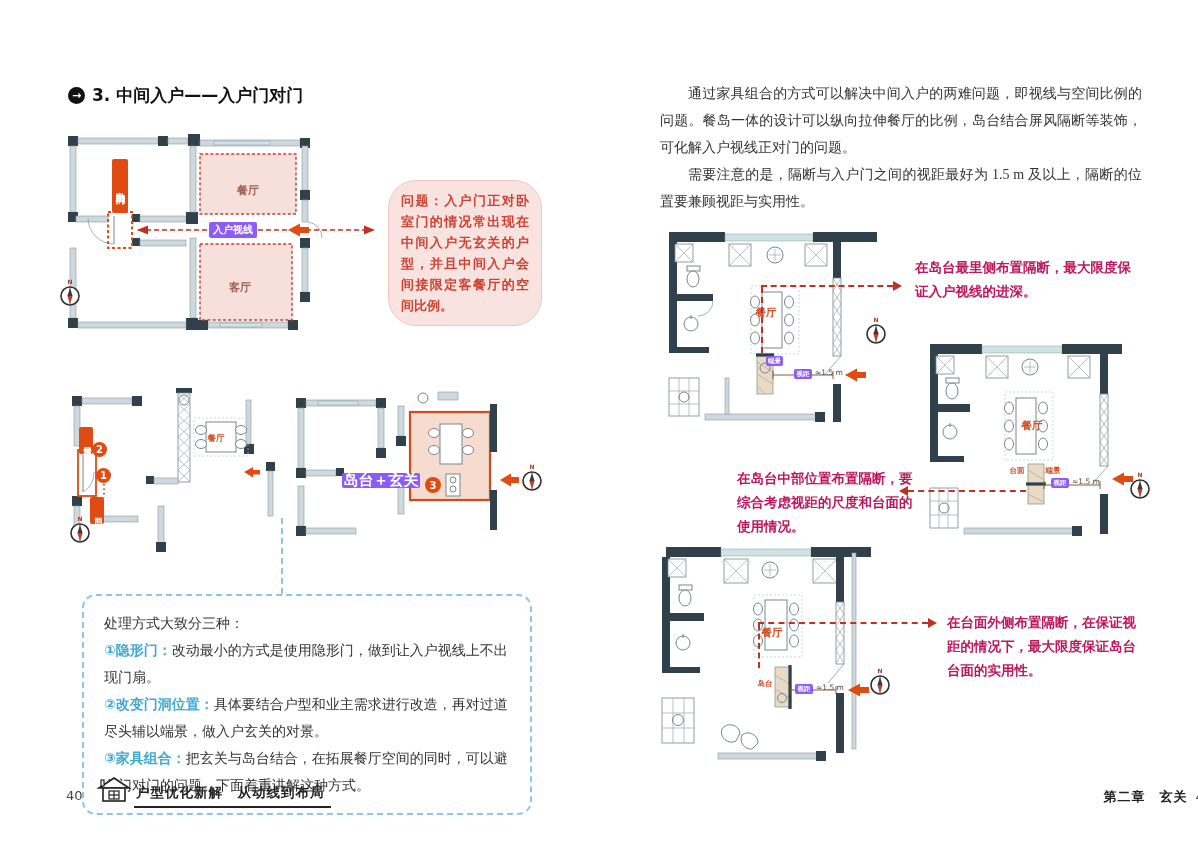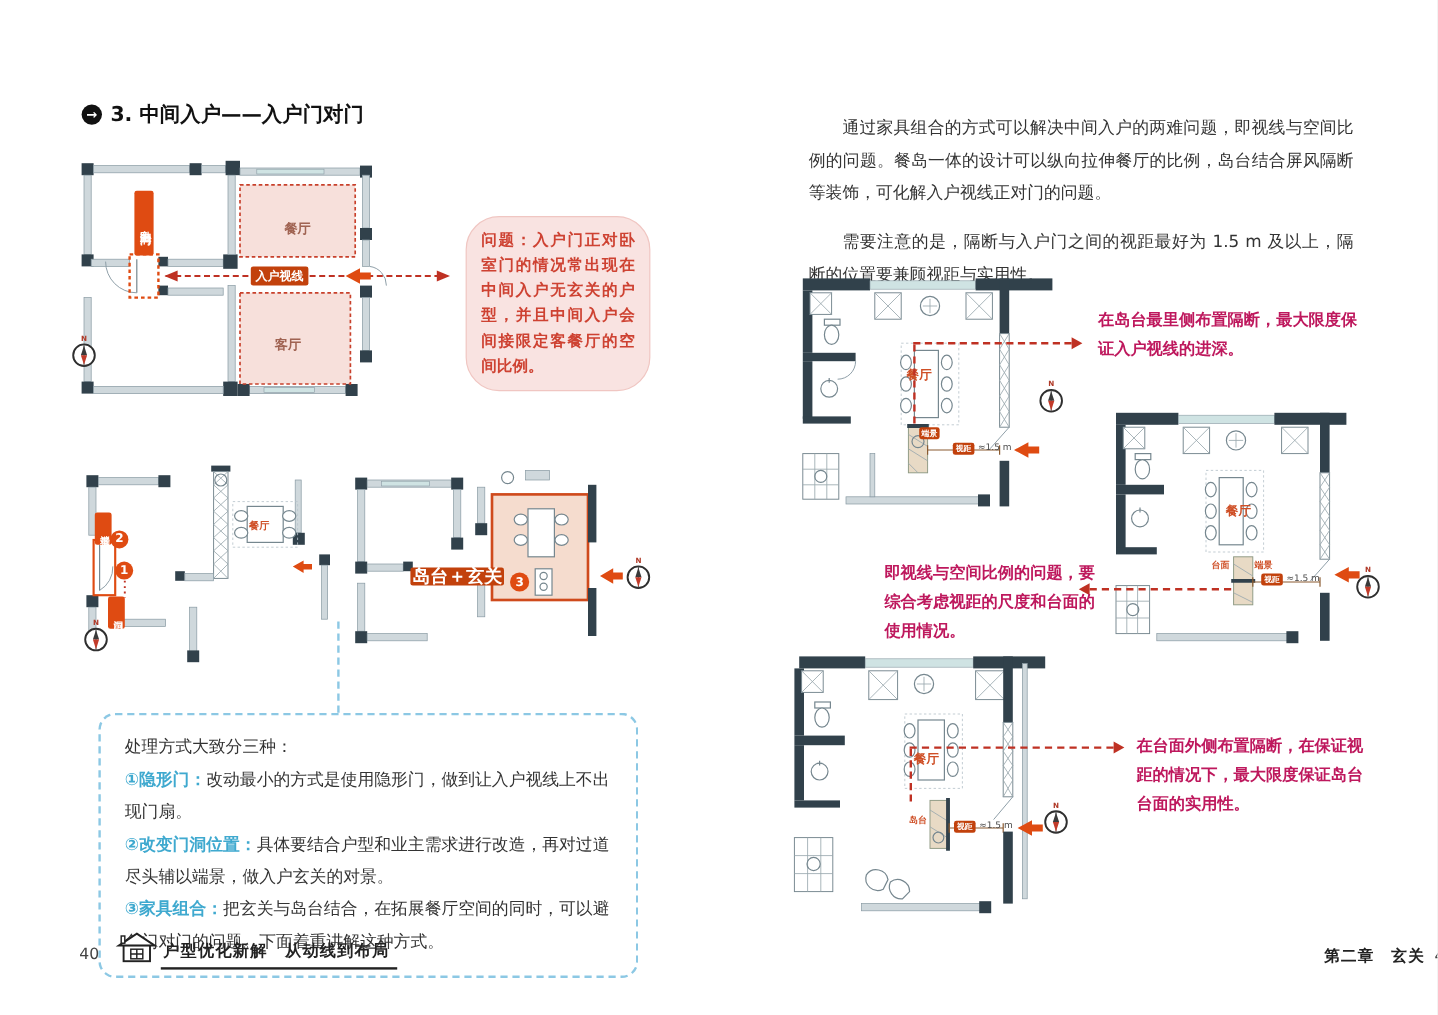--- a/index.html
+++ b/index.html
@@ -4,39 +4,39 @@
 <style>
   html,body{margin:0;padding:0;background:#e9e9e9;}
   #page{position:relative;width:1198px;height:846px;background:#ffffff;overflow:hidden;
         font-family:"DejaVu Sans","Liberation Sans",sans-serif;color:#333;}
   .ov{position:absolute;}
   
   .heading{display:flex;align-items:center;gap:7px;font-size:17px;font-weight:bold;color:#111;}
   .hicon{width:17px;height:17px;border-radius:50%;background:#111;color:#fff;display:flex;
          align-items:center;justify-content:center;font-size:11px;font-weight:bold;flex:0 0 auto;}
   
-  .badge{background:#c2410c;color:#fff;font-weight:bold;display:flex;align-items:center;
+  .badge{background:#8b5cf6;color:#fff;font-weight:bold;display:flex;align-items:center;
          justify-content:center;border-radius:2px;font-family:Liberation Serif, serif;}
   .vbadge{background:#df4b12;color:#fff;font-weight:bold;border-radius:2px;
           writing-mode:vertical-rl;text-orientation:upright;display:flex;align-items:center;
           justify-content:center;letter-spacing:1px;}
   .numc{background:#df4b12;color:#fff;font-weight:bold;border-radius:50%;display:flex;
         align-items:center;justify-content:center;font-size:10px;}
   .olabel{color:#cf4f26;font-weight:bold;text-align:center;}
   .rlabel{color:#a06352;font-weight:bold;text-align:center;}
   
   .pinkbox{background:#f9e3e1;border:1px solid #f0c6c2;border-radius:10px;color:#ce4232;
            font-size:13px;font-weight:bold;line-height:21px;padding:9px 12px;text-align:justify;}
   .methods{border:2px dashed #8cc8e4;border-radius:14px;padding:14px 20px;font-size:14px;
            line-height:27px;color:#333;}
   .methods p{margin:0;}
   .bluelab{color:#3fa9cf;font-weight:bold;}
   
   .para{font-size:14px;line-height:27px;text-align:justify;color:#333;}
-  .para p{margin:14px;text-indent:2em;}
+  .para p{margin:0;text-indent:2em;font-family:Liberation Serif, serif;}
   .teal{color:#be185d;font-size:13.5px;line-height:24px;font-weight:bold;}
   
   .dashh{border-top:2px dashed #bf3123;height:0;}
   .dashv{border-left:2px dashed #bf3123;width:0;}
   .dashvb{border-left:2px dashed #8cc8e4;width:0;}
   .arrR{width:0;height:0;border-top:5px solid transparent;border-bottom:5px solid transparent;
         border-left:9px solid #bf3123;}
   .arrL{width:0;height:0;border-top:5px solid transparent;border-bottom:5px solid transparent;
         border-right:9px solid #bf3123;}
   
@@ -404,21 +404,21 @@
     </g>
   </svg>
   <div class="ov olabel" style="left:1018px;top:419px;width:28px;font-size:10.5px;">餐厅</div>
   <div class="ov olabel" style="left:1006px;top:466px;width:22px;font-size:7.5px;">台面</div>
   <div class="ov olabel" style="left:1042px;top:466px;width:22px;font-size:7.5px;">端景</div>
   <div class="ov badge" style="left:1051px;top:478px;width:18px;height:10px;font-size:6.5px;">视距</div>
   <div class="ov" style="left:1072px;top:477px;font-size:7.5px;color:#4a4a4a;">≈1.5 m</div>
 
   <div class="ov dashh" style="left:908px;top:490px;width:118px;"></div>
   <div class="ov arrL" style="left:899px;top:486px;"></div>
-  <div class="ov teal" style="left:737px;top:466px;width:182px;">即视线与空间比例的问题，要综合考虑视距的尺度和台面的使用情况。</div>
+  <div class="ov teal" style="left:737px;top:466px;width:182px;">在岛台中部位置布置隔断，要综合考虑视距的尺度和台面的使用情况。</div>
 
   <svg class="ov" style="left:658px;top:543px;" width="252" height="232" viewBox="0 0 252 232">
     <rect class="wd" x="8" y="4" width="55" height="10"></rect>
     <rect class="gl" x="63" y="6" width="90" height="7"></rect>
     <rect class="wd" x="153" y="4" width="60" height="10"></rect>
     <rect class="hx" x="66" y="16" width="24" height="24"></rect>
       <path class="hl" d="M66,16l24,24M90,16l-24,24"></path>
     <rect class="hx" x="155" y="16" width="24" height="24"></rect>
       <path class="hl" d="M155,16l24,24M179,16l-24,24"></path>
     <circle class="fx2" cx="112" cy="27" r="8"></circle>

